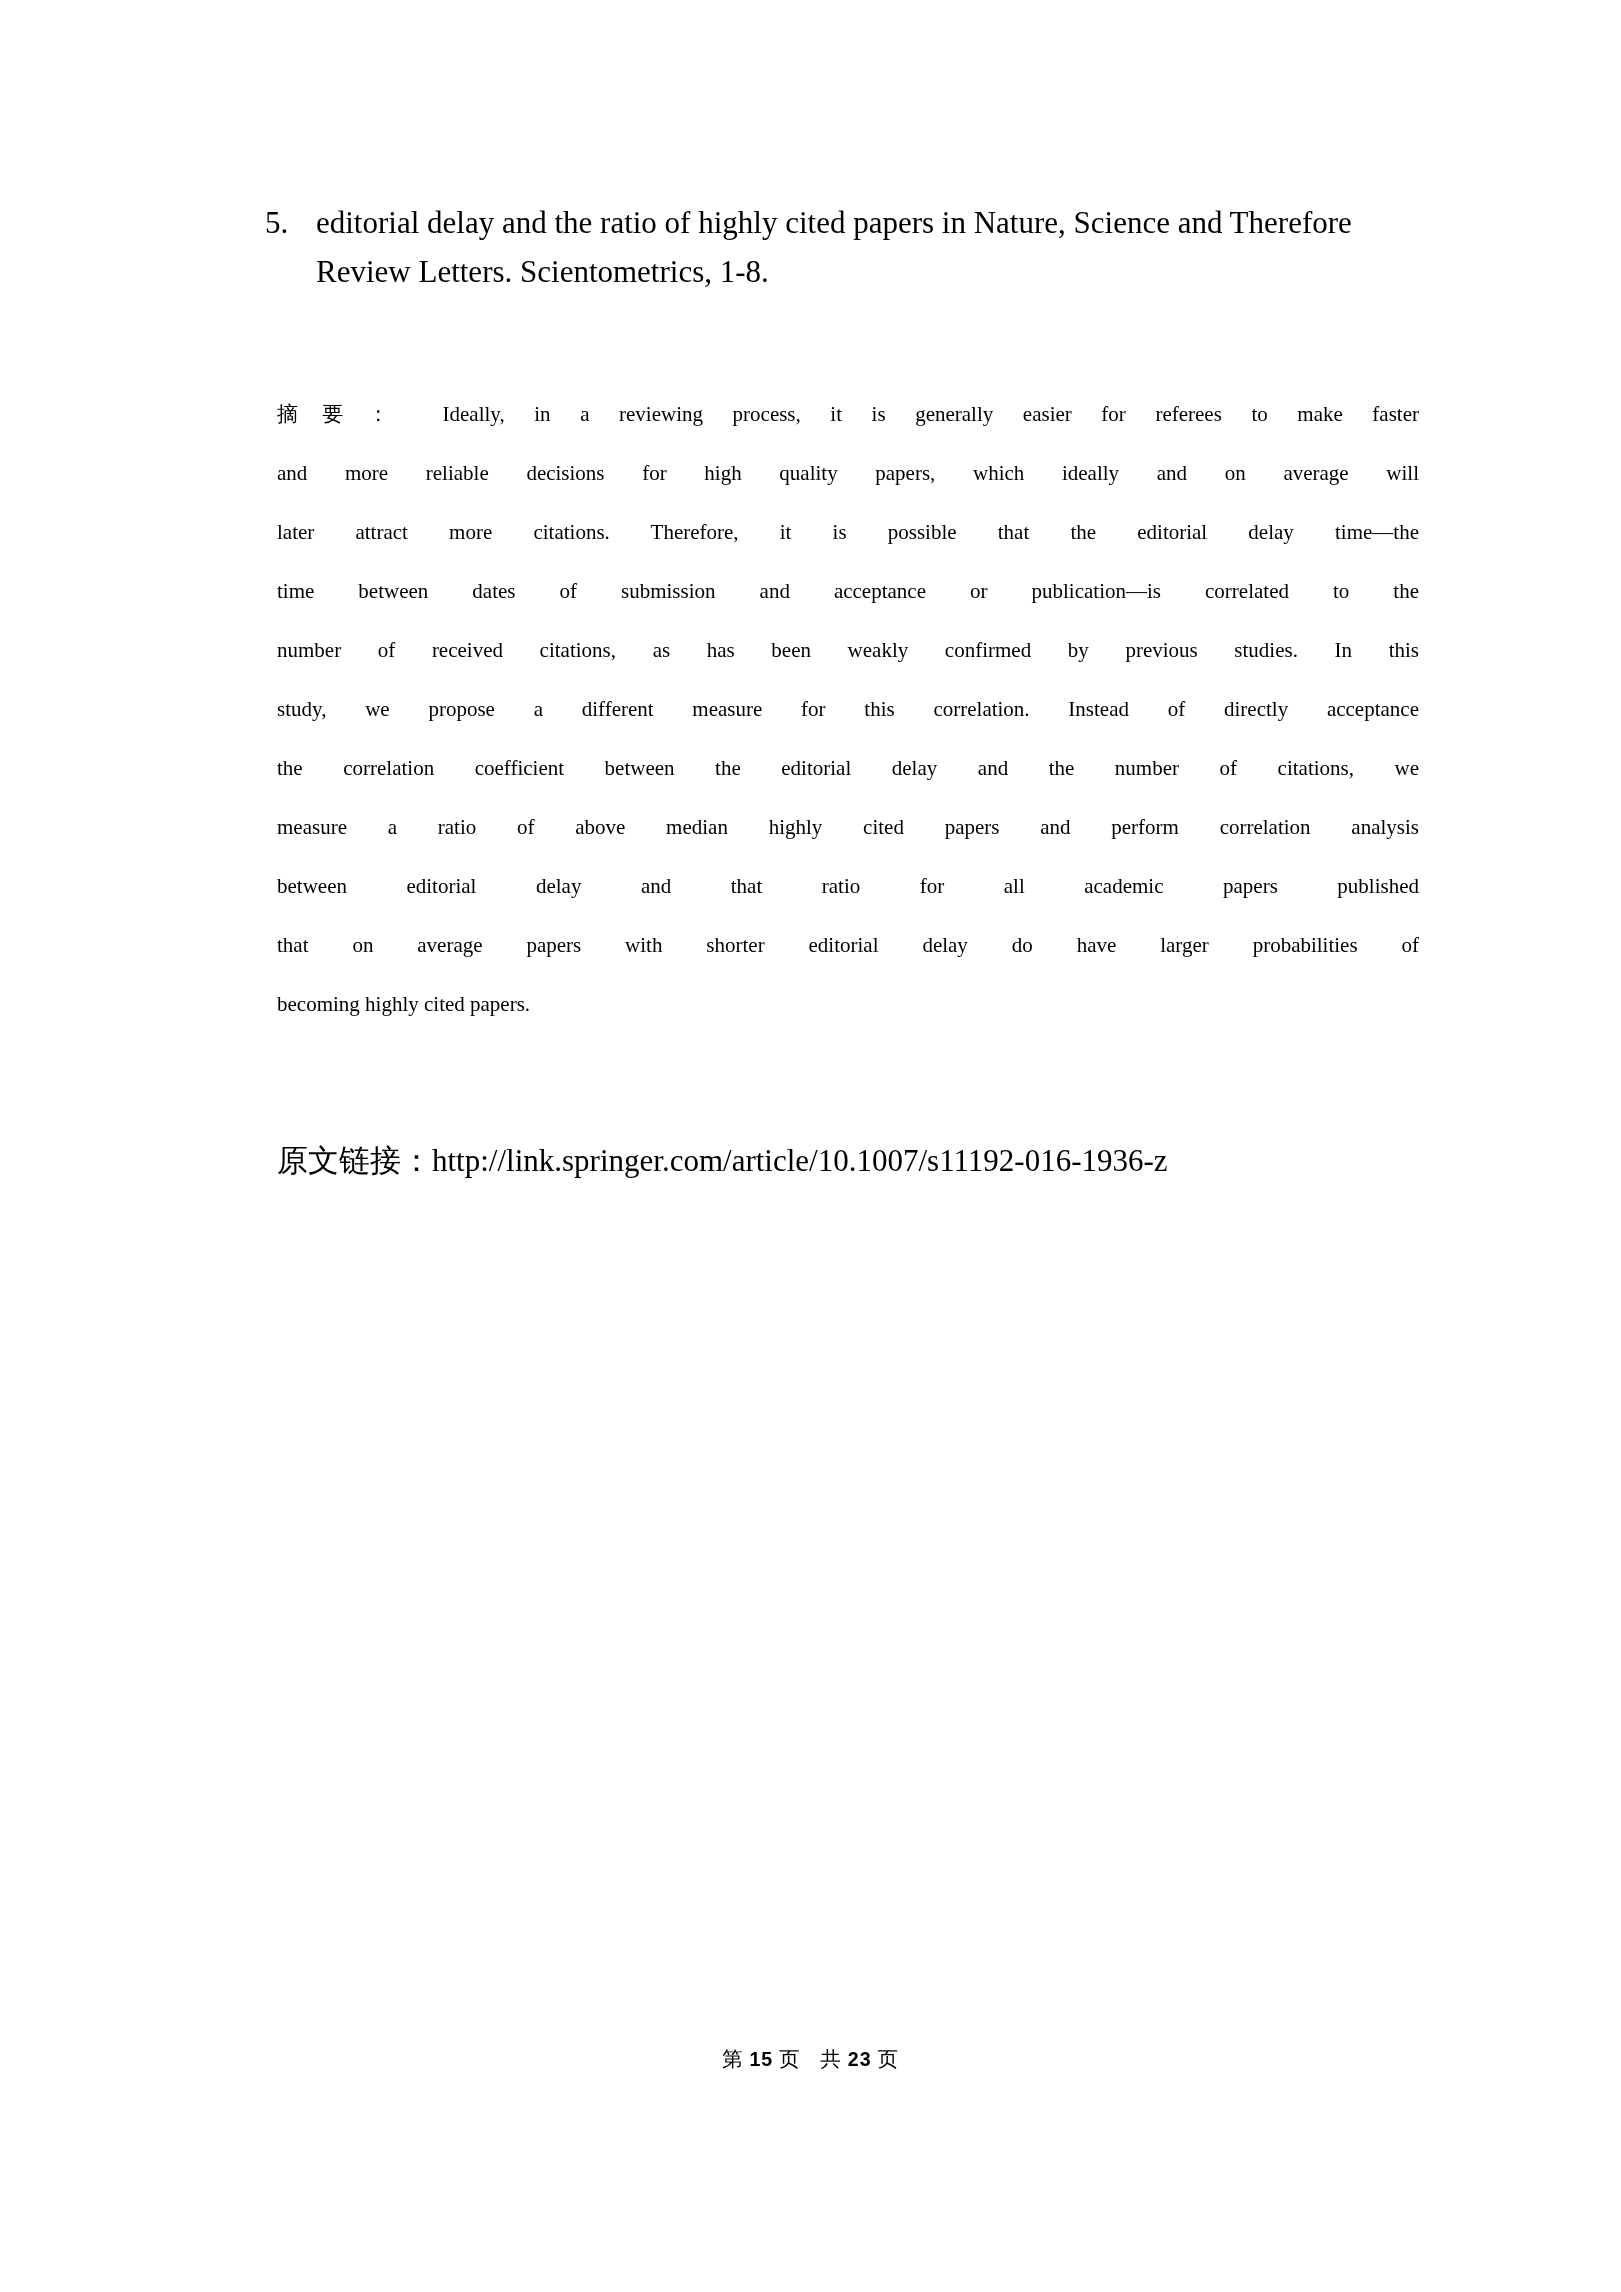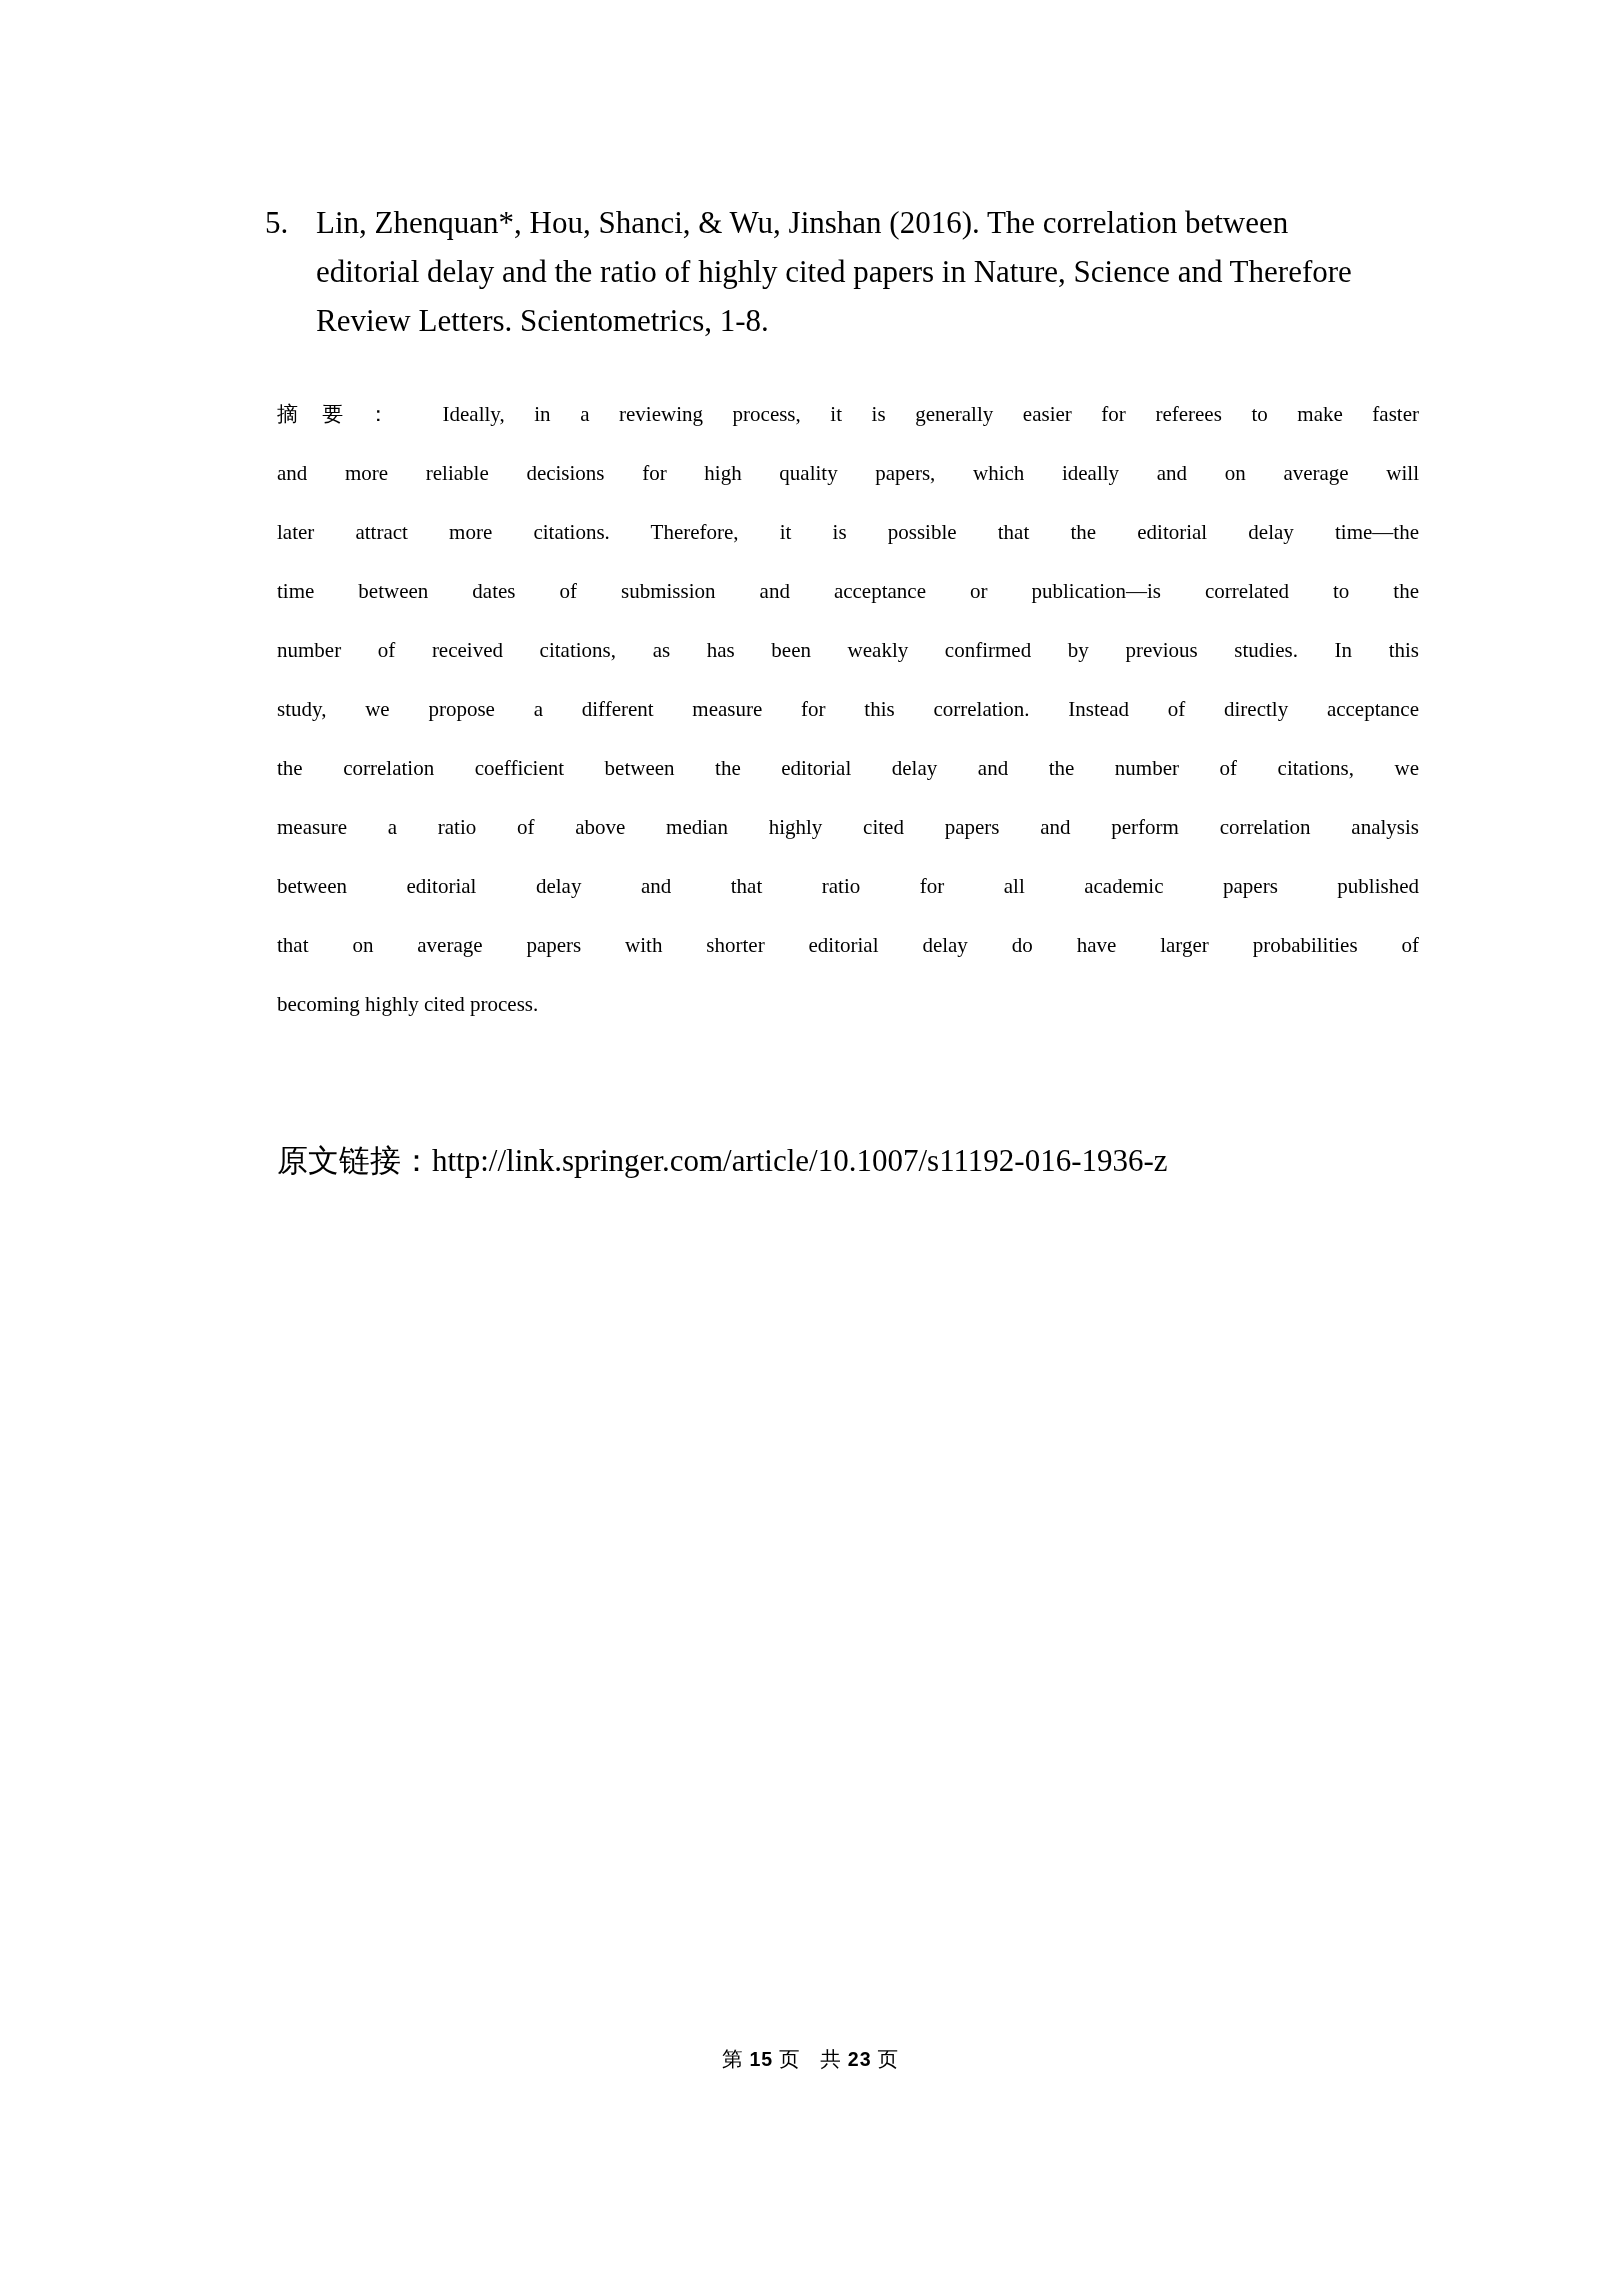--- a/index.html
+++ b/index.html
@@ -85,38 +85,37 @@
   .footer .gap { display: inline-block; width: 19.6px; }
 </style>
 </head>
 <body>
 
 <div class="page">
 
   <div class="reference">
     <div class="ref-number">5.</div>
     <div class="ref-lines">
-      <div class="ref-line">Lin, Zhenquan*, Hou, Shanci, &amp; Wu, Jinshan (2016). The correlation between</div>
       <div class="ref-line">editorial delay and the ratio of highly cited papers in Nature, Science and Therefore</div>
       <div class="ref-line">Review Letters. Scientometrics, 1-8.</div>
     </div>
   </div>
 
   <div class="abstract">
     <div class="abs-line">摘要： Ideally, in a reviewing process, it is generally easier for referees to make faster</div>
     <div class="abs-line">and more reliable decisions for high quality papers, which ideally and on average will</div>
     <div class="abs-line">later attract more citations. Therefore, it is possible that the editorial delay time—the</div>
     <div class="abs-line">time between dates of submission and acceptance or publication—is correlated to the</div>
     <div class="abs-line">number of received citations, as has been weakly confirmed by previous studies. In this</div>
     <div class="abs-line">study, we propose a different measure for this correlation. Instead of directly acceptance</div>
     <div class="abs-line">the correlation coefficient between the editorial delay and the number of citations, we</div>
     <div class="abs-line">measure a ratio of above median highly cited papers and perform correlation analysis</div>
     <div class="abs-line">between editorial delay and that ratio for all academic papers published</div>
     <div class="abs-line">that on average papers with shorter editorial delay do have larger probabilities of</div>
-    <div class="abs-line last">becoming highly cited process.</div>
+    <div class="abs-line last">becoming highly cited papers.</div>
   </div>
 
   <div class="link-line">
     <span class="link-label">原文链接：</span><span class="link-url">http://link.springer.com/article/10.1007/s11192-016-1936-z</span>
   </div>
 
   <div class="footer">
     <span>第</span><span class="num">15</span><span>页</span><span class="gap"></span><span>共</span><span class="num">23</span><span>页</span>
   </div>
 

